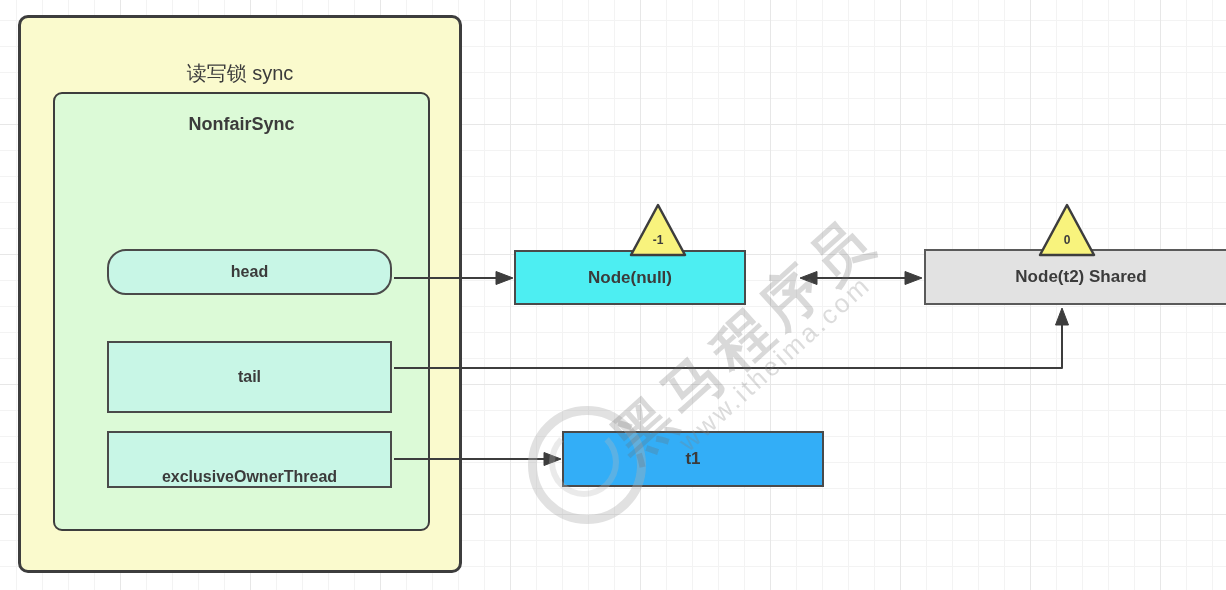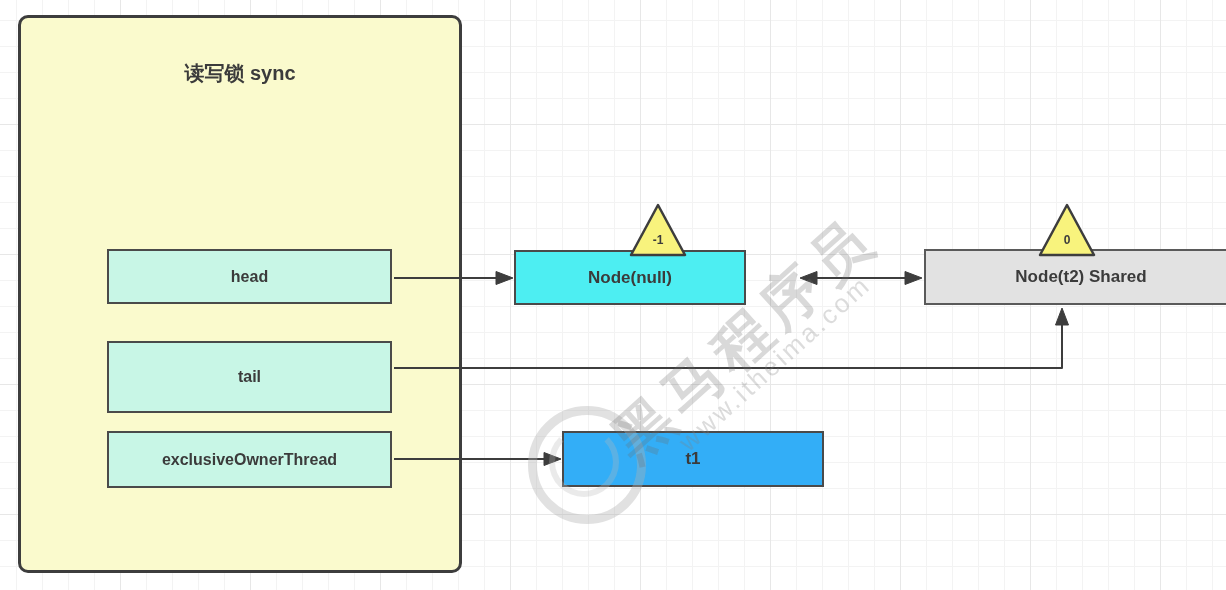--- a/index.html
+++ b/index.html
@@ -14,31 +14,31 @@
       linear-gradient(90deg,#f3f3f3 1px, transparent 1px);
     background-size:130px 130px,130px 130px,26px 26px,26px 26px;
     background-position:-10px -6px,-10px -6px,-10px -6px,-10px -6px;
     color:#3b3b3b;
   }
   .box{position:absolute;box-sizing:border-box;display:flex;align-items:center;justify-content:center;
        font-weight:bold;color:#3b3b3b;}
   .outer{left:18px;top:15px;width:444px;height:558px;background:#fafacd;
          border:3px solid #3d3d3d;border-radius:10px;align-items:flex-start;}
   .outer-title{position:absolute;left:0;top:42px;width:100%;text-align:center;
-               font-size:20px;font-weight:bold;}
+               font-size:20px;font-weight:normal;}
   .inner{left:53px;top:92px;width:377px;height:439px;background:#dcfad7;
          border:2.5px solid #3d3d3d;border-radius:9px;}
   .inner-title{position:absolute;left:0;top:20px;width:100%;text-align:center;
                font-size:18px;font-weight:bold;}
   .field{left:107px;width:285px;height:56px;background:#c8f6e6;
          border:2px solid #4a4a4a;font-size:16px;}
   .f-state{top:163px;}
-  .f-head{top:249px;height:55px;}
+  .f-head{top:249px;height:46px;border-radius:19px;}
   .f-tail{top:341px;height:72px;}
-  .f-eot{top:431px;height:57px;}
+  .f-eot{top:431px;height:57px;align-items:flex-end;}
   .node{height:55px;border:2px solid #4a4a4a;font-size:17px;}
   .node-null{left:514px;top:250px;width:232px;background:#4deef2;}
   .node-t2{left:924px;top:249px;width:314px;height:56px;background:#e2e2e2;border-color:#5a5a5a;}
   .thread-t1{left:562px;top:431px;width:262px;height:56px;background:#33aef7;border:2px solid #4a4a4a;font-size:17px;}
   .edges{position:absolute;left:0;top:0;width:1226px;height:590px;pointer-events:none;}
   .edges line,.edges polyline{stroke:#3d3d3d;stroke-width:2;fill:none;stroke-linejoin:round;}
   .edges polygon{fill:#3d3d3d;stroke:#3d3d3d;}
   .tri{position:absolute;width:60px;height:56px;z-index:5;}
   .tri svg{position:absolute;left:0;top:0;}
   .tri-label{position:absolute;left:0;top:31px;width:100%;text-align:center;
@@ -59,20 +59,23 @@
 </style>
 </head>
 <body>
 
 <div class="canvas">
 
   <div class="box outer">
     <div class="outer-title">读写锁 sync</div>
   </div>
 
+  <div class="box inner">
+    <div class="inner-title">NonfairSync</div>
+  </div>
 
   <div class="box field f-head">
     <span>head</span>
   </div>
   <div class="box field f-tail">
     <span>tail</span>
   </div>
   <div class="box field f-eot">
     <span>exclusiveOwnerThread</span>
   </div>

